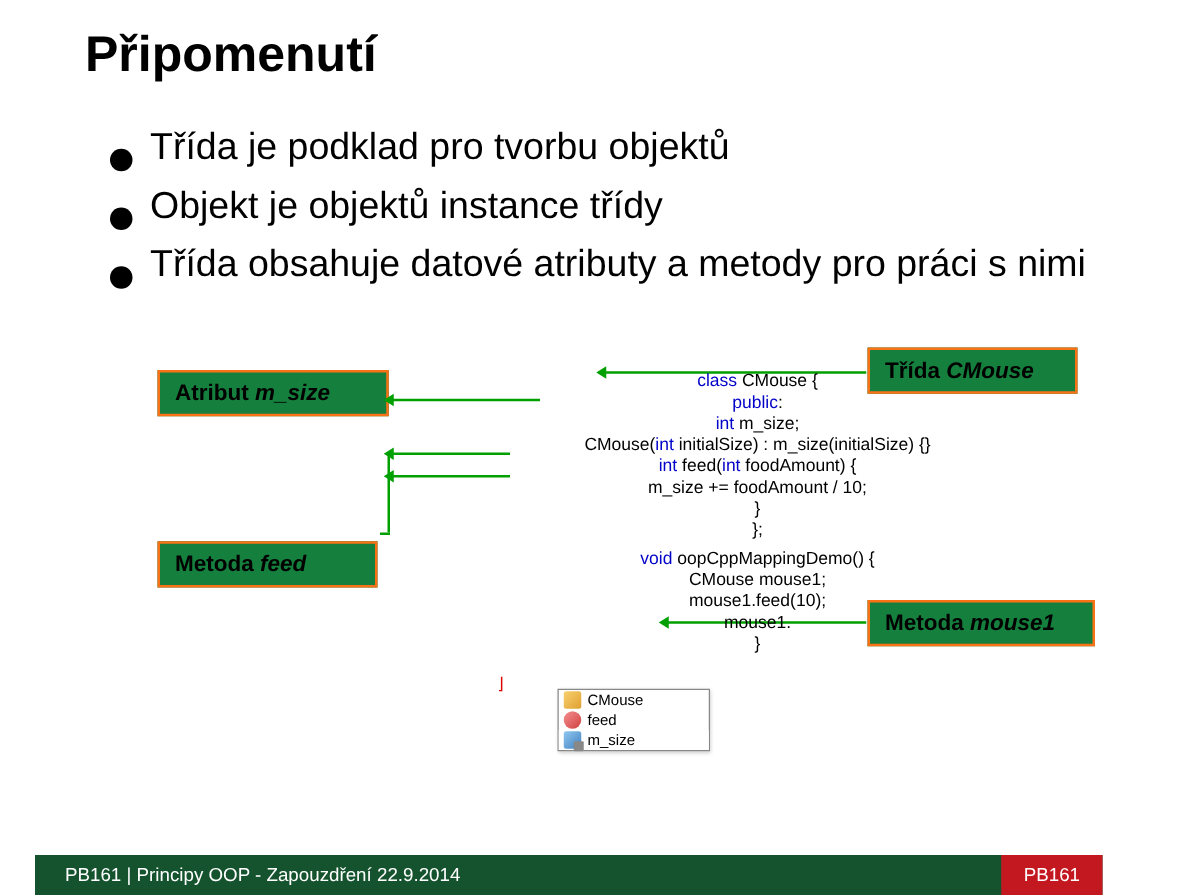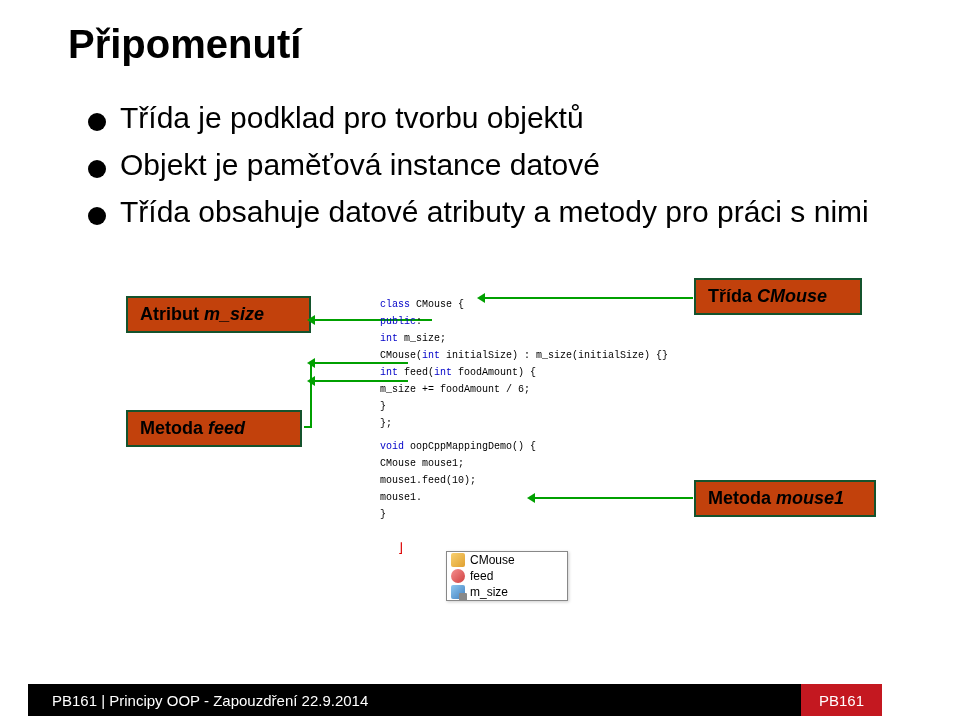--- a/index.html
+++ b/index.html
@@ -26,59 +26,60 @@
     color: #000;
   }
   .bullets {
     position: absolute;
     left: 60px;
     top: 98px;
     width: 840px;
   }
   .bullet {
     display: flex;
-    align-items: center;
+    align-items: flex-end;
     margin-bottom: 8px;
   }
   .bullet-dot {
     width: 18px;
     height: 18px;
     border-radius: 50%;
     background: #000;
     flex-shrink: 0;
     margin-top: 8px;
     margin-right: 14px;
   }
   .bullet-text {
     font-size: 30px;
     color: #000;
     line-height: 1.3;
   }
   .green-box {
     position: absolute;
-    border: 2px solid #14532d;
-    background: #c2410c;
+    border: 2px solid #f97316;
+    background: #15803d;
     padding: 6px 12px;
     font-family: Arial;
   }
   .box-attrib { left: 98px; top: 296px; width: 185px; }
   .box-class { left: 666px; top: 278px; width: 168px; }
-  .box-method { left: 98px; top: 410px; width: 176px; }
+  .box-method { left: 98px; top: 433px; width: 176px; }
   .box-object { left: 666px; top: 480px; width: 182px; }
   .label-bold { font-weight: bold; font-size: 18px; }
   .label-italic { font-style: italic; font-size: 18px; }
   
   .code-area {
     position: absolute;
     left: 352px;
     top: 296px;
     width: 452px;
-    font-family: Liberation Mono, monospace;
-    font-size: 10px;
+    font-family: Liberation Sans, sans-serif;
+    font-size: 14px;
     line-height: 17px;
+    text-align: center;
   }
   .kw { color: #0000c8; }
   
   .arrow {
     position: absolute;
     background: #00a000;
   }
   
   .arrow-class {
     left: 452px; top: 297px; width: 213px; height: 2px;
@@ -166,21 +167,21 @@
     color: #d00;
     font-family: "Courier New", monospace;
   }
 
   .footer {
     position: absolute;
     left: 0;
     bottom: 0;
     width: 854px;
     height: 32px;
-    background: #000000;
+    background: #14532d;
     display: flex;
     align-items: center;
     justify-content: space-between;
     padding: 0 16px 0 24px;
     color: #fff;
     font-size: 15px;
   }
   .footer-right {
     background: #c41820;
     height: 32px;
@@ -197,21 +198,21 @@
 
   <div class="title">Připomenutí</div>
 
   <div class="bullets">
     <div class="bullet">
       <div class="bullet-dot"></div>
       <div class="bullet-text">Třída je podklad pro tvorbu objektů</div>
     </div>
     <div class="bullet">
       <div class="bullet-dot"></div>
-      <div class="bullet-text">Objekt je paměťová instance datové</div>
+      <div class="bullet-text">Objekt je objektů instance třídy</div>
     </div>
     <div class="bullet">
       <div class="bullet-dot"></div>
       <div class="bullet-text">Třída obsahuje datové atributy a metody pro práci s nimi</div>
     </div>
   </div>
 
   <div class="green-box box-attrib">
     <span class="label-bold">Atribut </span><span class="label-bold label-italic">m_size</span>
   </div>
@@ -233,21 +234,21 @@
   <div class="arrow arrow-method-conn"></div>
   <div class="arrow arrow-method-h"></div>
   <div class="arrow arrow-obj"></div>
 
   <div class="code-area">
     <div><span class="kw">class</span><span> CMouse {</span></div>
     <div><span class="kw">public</span><span>:</span></div>
     <div><span class="kw">    int</span><span> m_size;</span></div>
     <div><span>    CMouse(</span><span class="kw">int</span><span> initialSize) : m_size(initialSize) {}</span></div>
     <div><span class="kw">    int</span><span> feed(</span><span class="kw">int</span><span> foodAmount) {</span></div>
-    <div><span>        m_size += foodAmount / 6;</span></div>
+    <div><span>        m_size += foodAmount / 10;</span></div>
     <div><span>    }</span></div>
     <div><span>};</span></div>
     <div style="height:6px"></div>
     <div><span class="kw">void</span><span> oopCppMappingDemo() {</span></div>
     <div><span>    CMouse mouse1;</span></div>
     <div><span>    mouse1.feed(10);</span></div>
     <div><span>    mouse1.</span></div>
     <div><span>}</span></div>
   </div>
 

